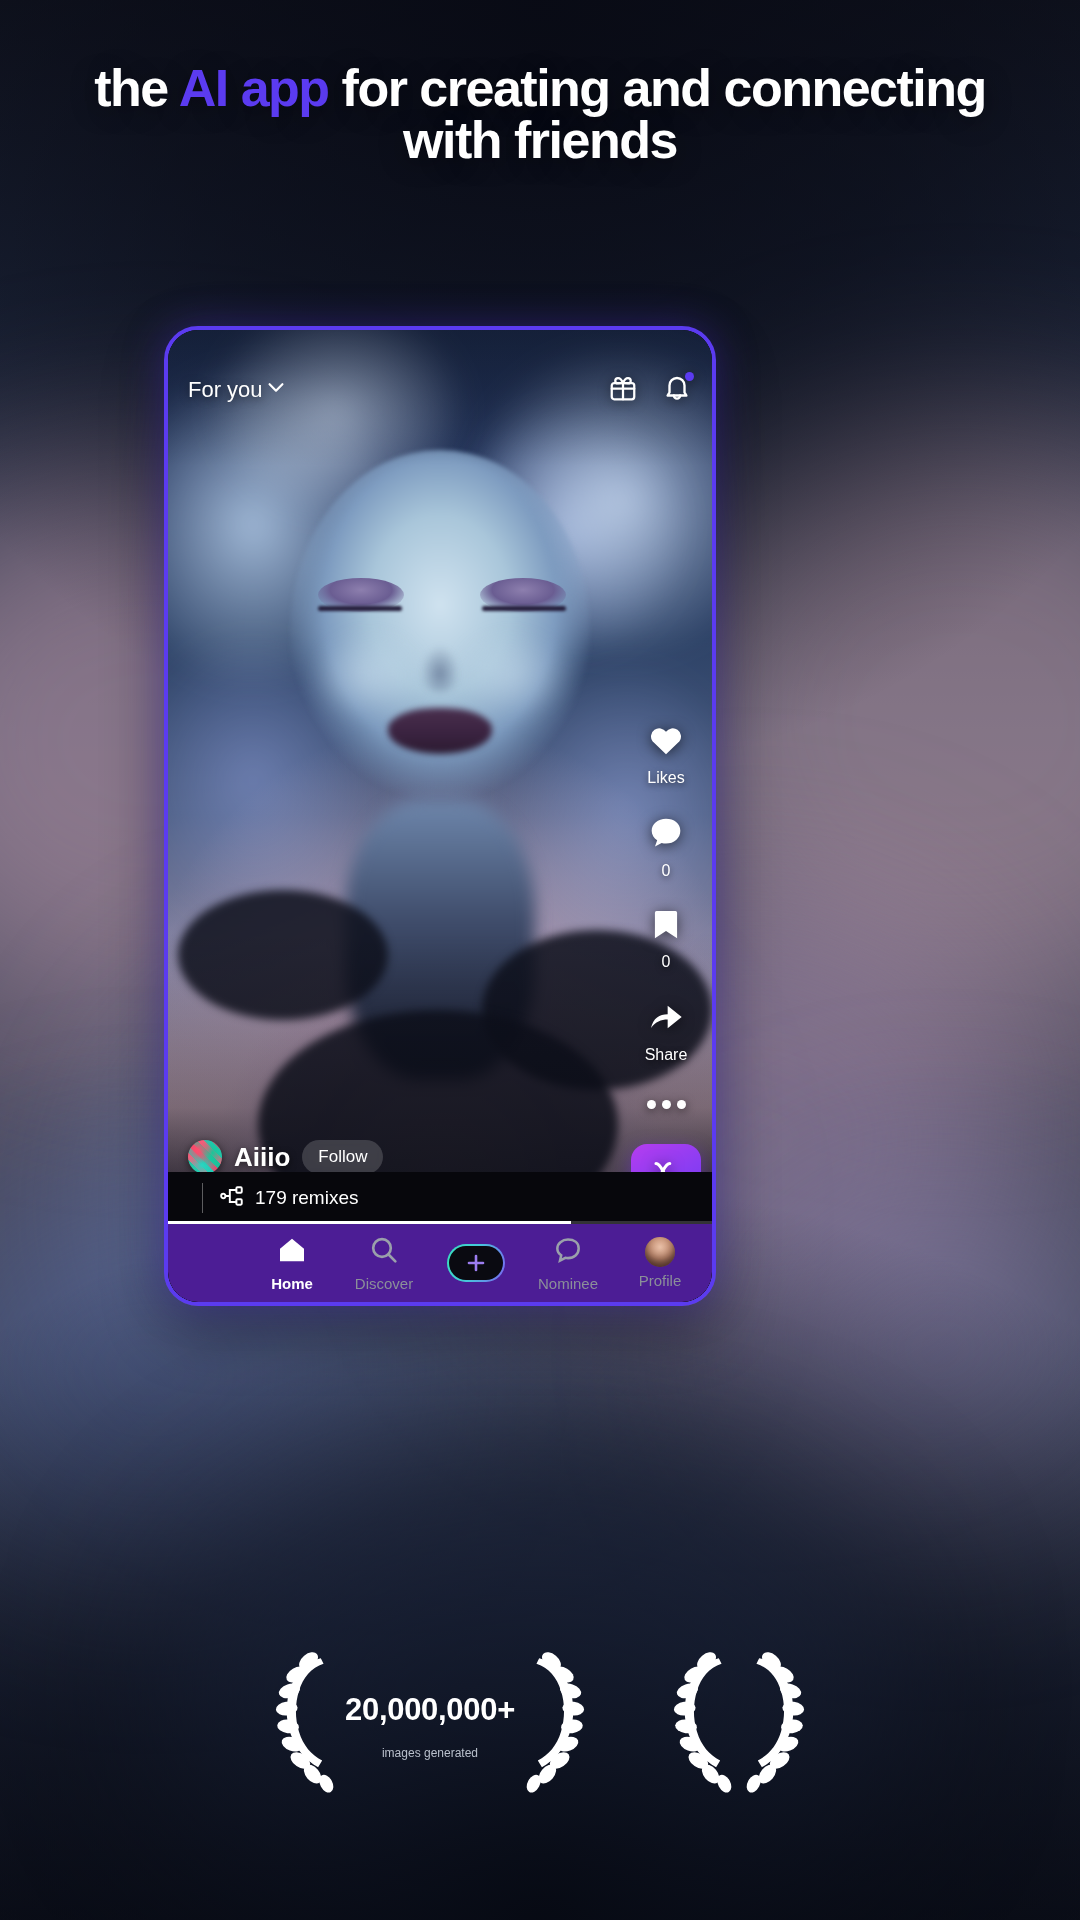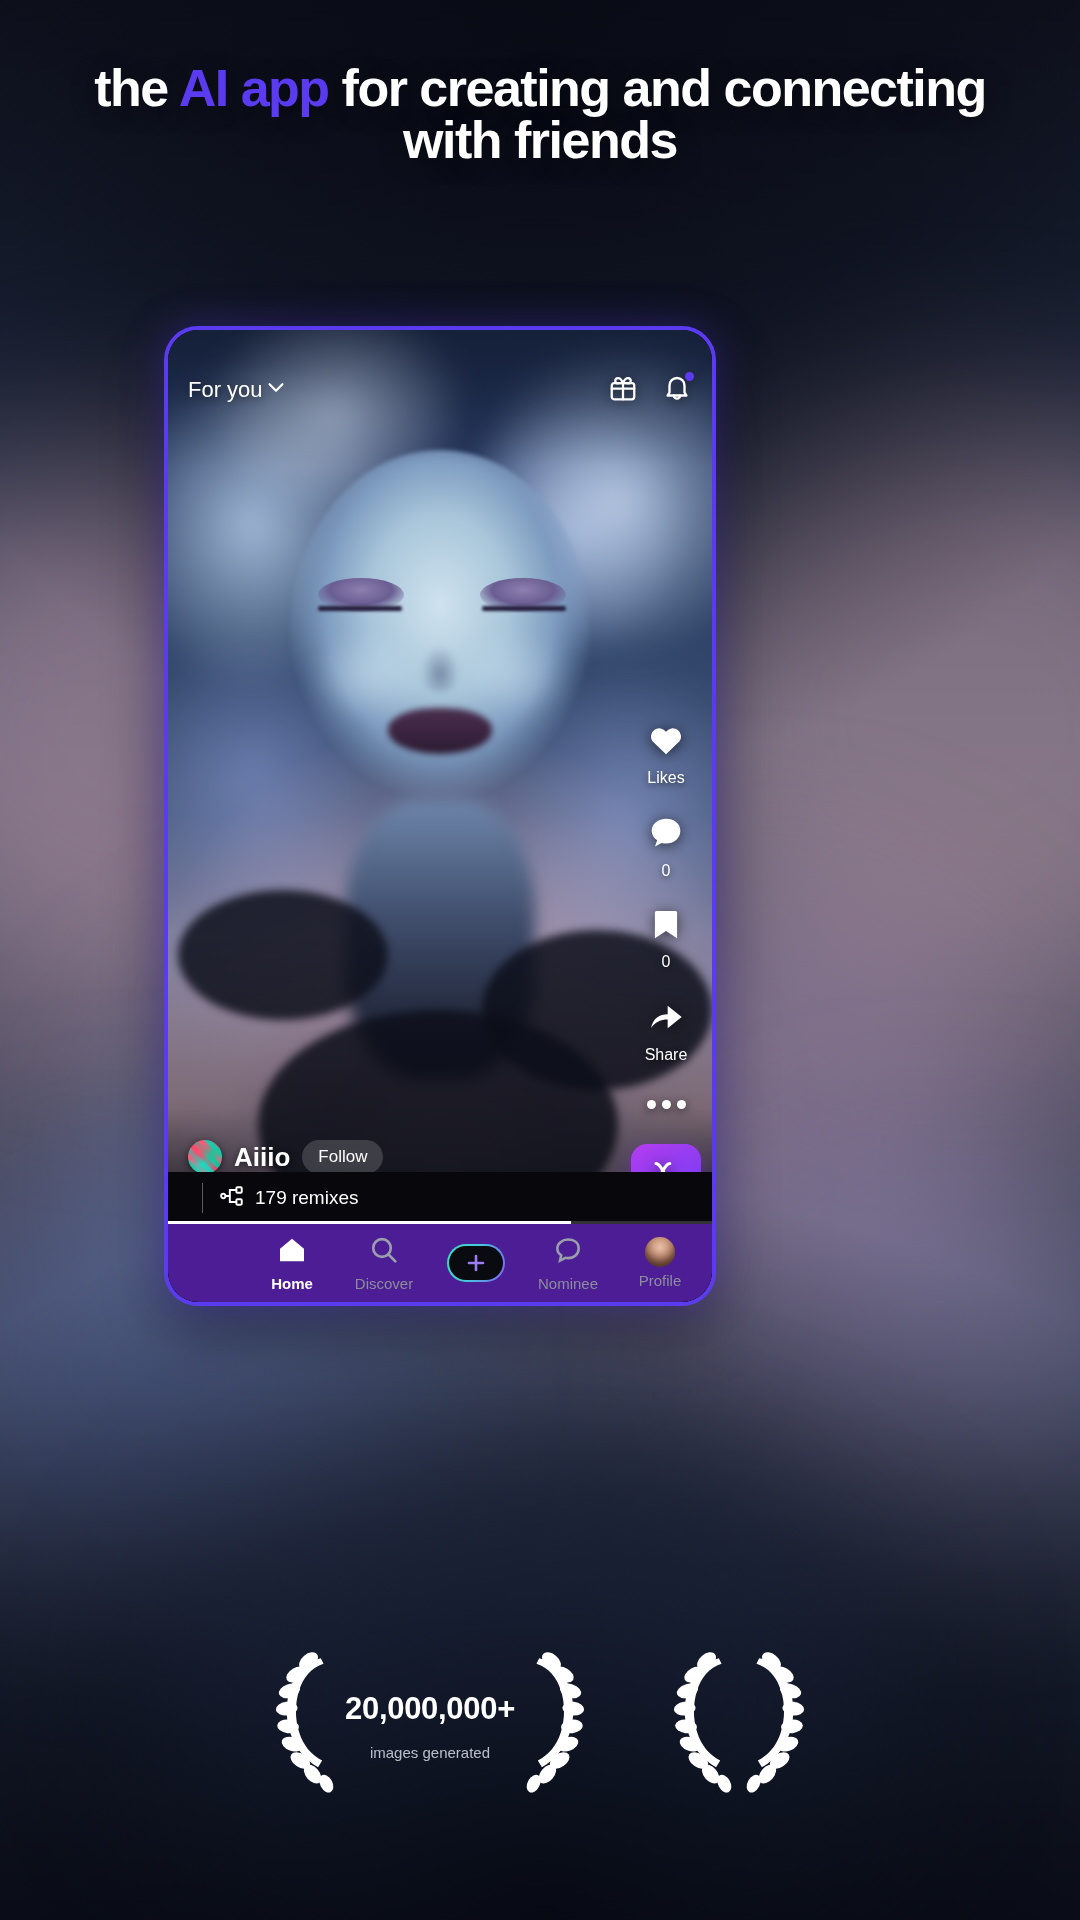--- a/index.html
+++ b/index.html
@@ -125,21 +125,21 @@
   .pavatar{width:30px;height:30px;border-radius:50%;
     background:radial-gradient(circle at 50% 34%, #e9c0a8 0%, #c58e72 48%, #5c3a33 100%);
     box-shadow:inset 0 -7px 10px rgba(40,20,15,.55);}
 
   
   .awards{position:absolute;left:0;right:0;top:1650px;display:flex;justify-content:center;
     align-items:center;gap:52px;}
   .award{display:flex;align-items:center;}
   .award .mid{text-align:center;color:#fff;padding:0 4px;}
   .award .big{font-size:31px;font-weight:700;letter-spacing:-.3px;line-height:1.15;}
-  .award .sub{font-size:15px;color:#b9c0cc;margin-top:18px;}
+  .award .sub{font-size:12px;color:#b9c0cc;margin-top:18px;}
   .award .top{font-size:17px;color:#b9c0cc;margin-bottom:2px;}
   .laurel{width:84px;height:150px;flex:none;}
   .laurel.r{transform:scaleX(-1);}
 </style>
 </head>
 <body>
 
 <div id="stage">
 
   <div class="bg-base"></div>

